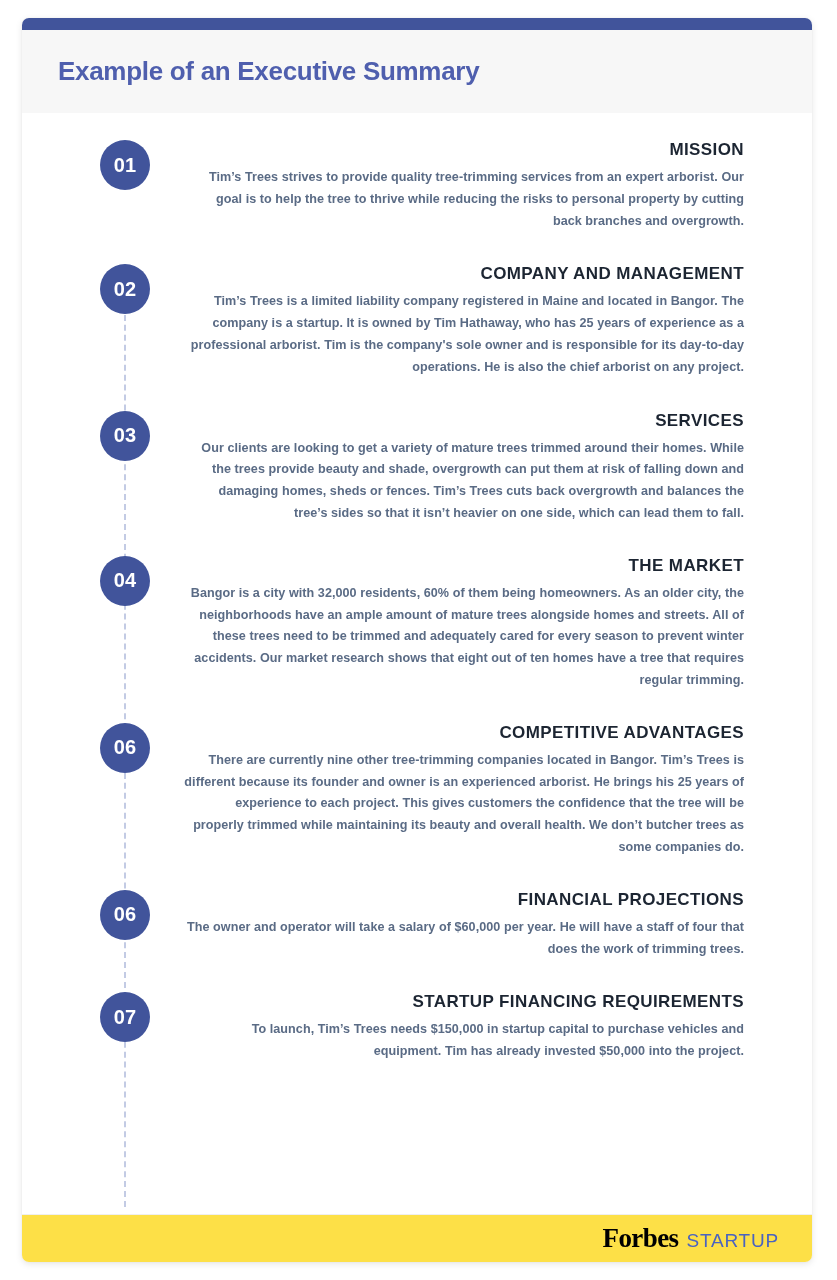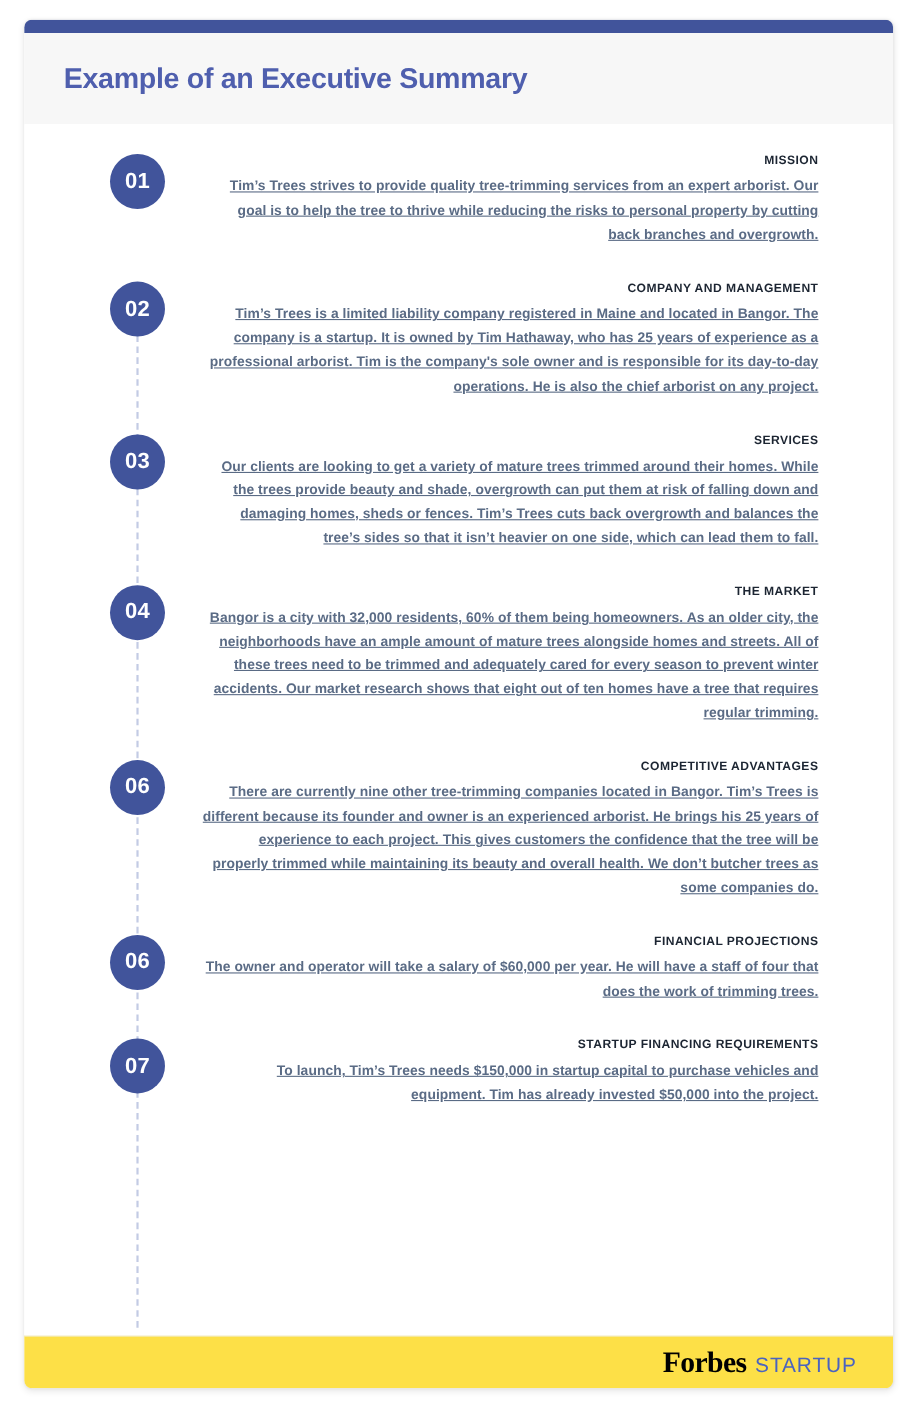--- a/index.html
+++ b/index.html
@@ -105,35 +105,34 @@
     z-index: 2;
   }
 
   .section-content {
     margin-left: 84px;
     max-width: 560px;
   }
 
   .section-title {
     margin: 0 0 7px 0;
-    font-size: 11px;
+    font-size: 17px;
     font-weight: 700;
     letter-spacing: 0.4px;
     color: #1c2532;
     text-transform: uppercase;
   }
 
   .section-body p {
     margin: 0;
     font-size: 12.6px;
     font-weight: 600;
     line-height: 21.8px;
     color: #5a6b85;
     letter-spacing: 0.05px;
-    text-decoration: underline;
   }
   .section-body p + p {
     margin-top: 21.8px;
   }
 
   .footer {
     flex: 0 0 auto;
     height: 47px;
     background: #fde047;
     border-top: 1px solid #efefef;

